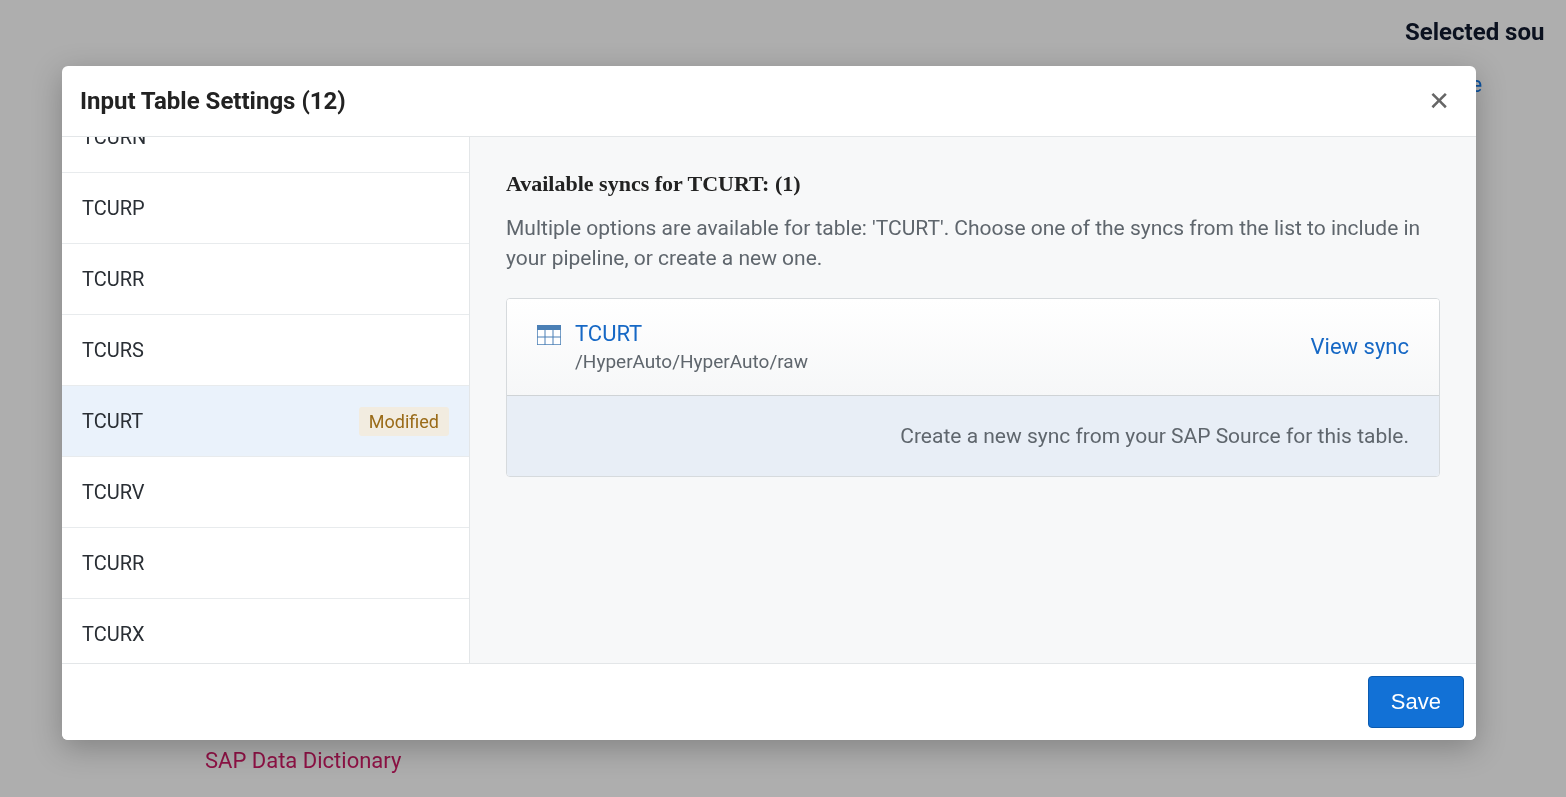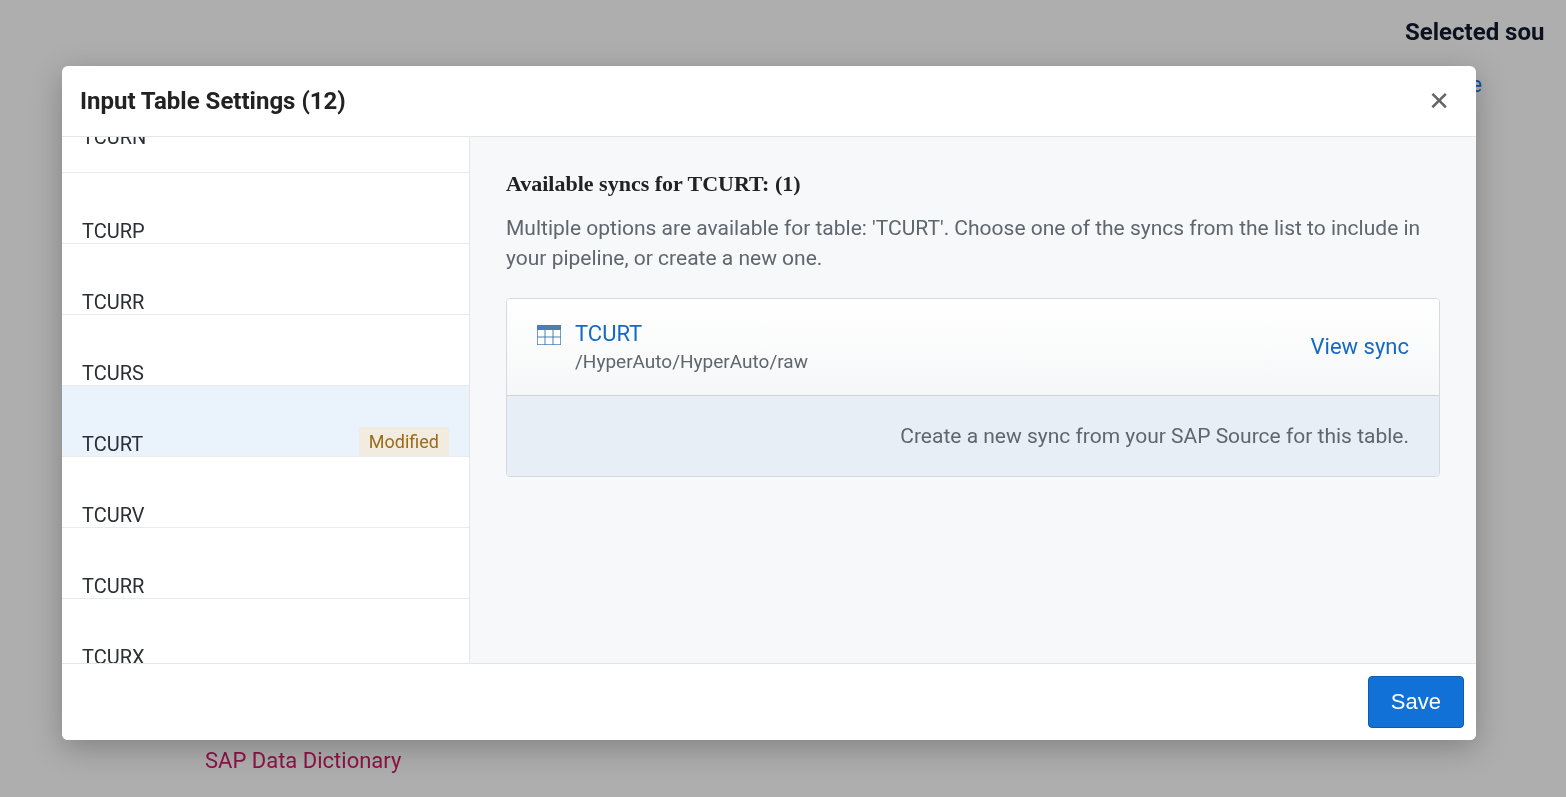--- a/index.html
+++ b/index.html
@@ -126,21 +126,21 @@
       border-right: 1px solid #e3e6e8;
       overflow: hidden;
       background: #fff;
     }
     .table-list {
       display: flex;
       flex-direction: column;
     }
     .table-item {
       display: flex;
-      align-items: flex-end;
+      align-items: center;
       justify-content: space-between;
       padding: 0 20px;
       height: 71px;
       border-bottom: 1px solid #e8ebed;
       font-size: 20px;
       color: #2a2f35;
       cursor: pointer;
       background: #fff;
     }
     .table-item.first {

